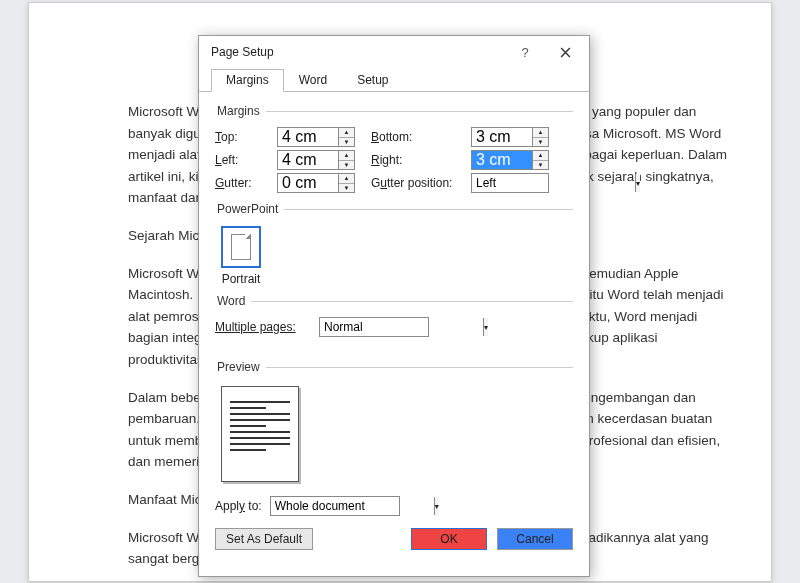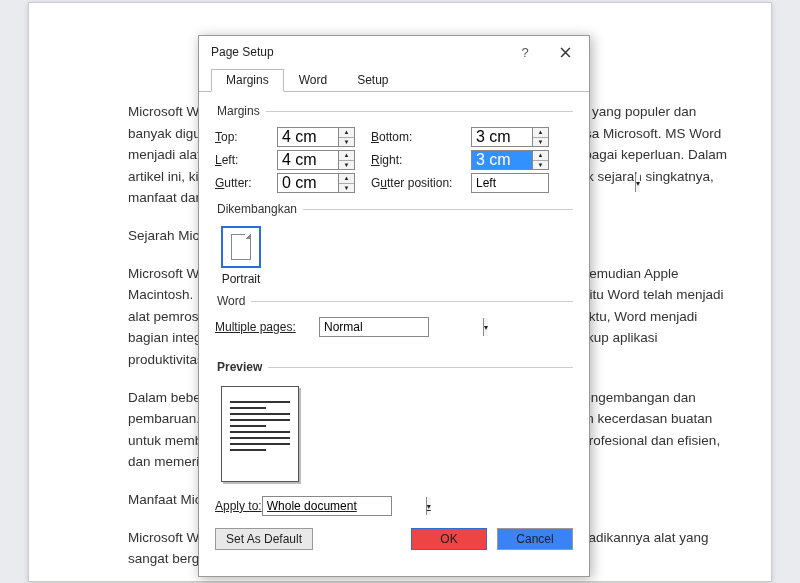--- a/index.html
+++ b/index.html
@@ -50,21 +50,21 @@
   .orient .box { width: 40px; height: 42px; border: 1px solid #888; display:flex; align-items:center; justify-content:center; margin-bottom: 4px; background:#fff; }
   .orient.active .box { border: 2px solid #2a6fd6; }
   .orient .pg { background:#fff; border:1px solid #888; border-top:none; border-left:none; position:relative; }
   .orient .pg::before { content:""; position:absolute; left:0; top:0; right:0; bottom:0; border-left:1px solid #888; border-top:1px solid #888; }
   .orient .fold { position:absolute; top:0; right:0; width:5px; height:5px; background:linear-gradient(135deg,#fff 50%,#888 50%); }
 
   .preview-box { width: 78px; height: 96px; border: 1px solid #555; margin: 6px 0 6px 6px; padding: 10px 8px; background: #fff; box-shadow: 2px 2px 0 #bbb; }
   .preview-box .ln { height: 2px; background: #333; margin: 4px 0; }
   .preview-box .ln.s { width: 60%; }
 
-  .apply { display:flex; align-items:center; margin-top: 6px; text-decoration: underline; }
+  .apply { display:flex; align-items:center; gap: 8px; margin-top: 6px; }
   .bottom { display:flex; align-items:center; margin-top: 12px; }
   .btn { height: 22px; padding: 0 10px; font-size: 12px; border:1px solid #999; background: #e8e8e8; cursor:pointer; display:flex; align-items:center; justify-content:center; }
   .btn.primary { border: 1.5px solid #2a6fd6; background:#ef4444; width:76px; }
   .btn.cancel { width:76px; background:#3b82f6; }
 </style>
 </head>
 <body>
 
 <div class="page">
   <div class="doc-text">
@@ -149,21 +149,21 @@
         </div>
         <span class="lbl2">G<span class="u">u</span>tter position:</span>
         <div class="select short">
           <input readonly="" value="Left" style="">
           <div class="dd">▾</div>
         </div>
       </div>
     </fieldset>
 
     <fieldset>
-      <legend>Dikembangkan</legend>
+      <legend>PowerPoint</legend>
       <div class="orients">
         <div class="orient active">
           <div class="box">
               <div class="pg" style="width:20px;height:26px;">
                 <div class="fold"></div>
               </div>
             </div>
           <div>Portrait</div>
         </div>
       </div>
@@ -173,21 +173,21 @@
       <legend>Word</legend>
       <div class="row">
         <span style="width:104px;text-decoration:underline;"><span class="u">M</span>ultiple pages:</span>
         <div class="select">
           <input readonly="" value="Normal" style="">
           <div class="dd">▾</div>
         </div>
       </div>
     </fieldset>
 
-    <fieldset style="margin-top:18px;font-weight:bold;">
+    <fieldset style="margin-top:18px;">
       <legend>Preview</legend>
       <div class="preview-box">
         <div class="ln"></div>
           <div class="ln s"></div>
           <div class="ln"></div>
           <div class="ln"></div>
         <div class="ln s"></div>
           <div class="ln"></div>
           <div class="ln"></div>
           <div class="ln"></div>

